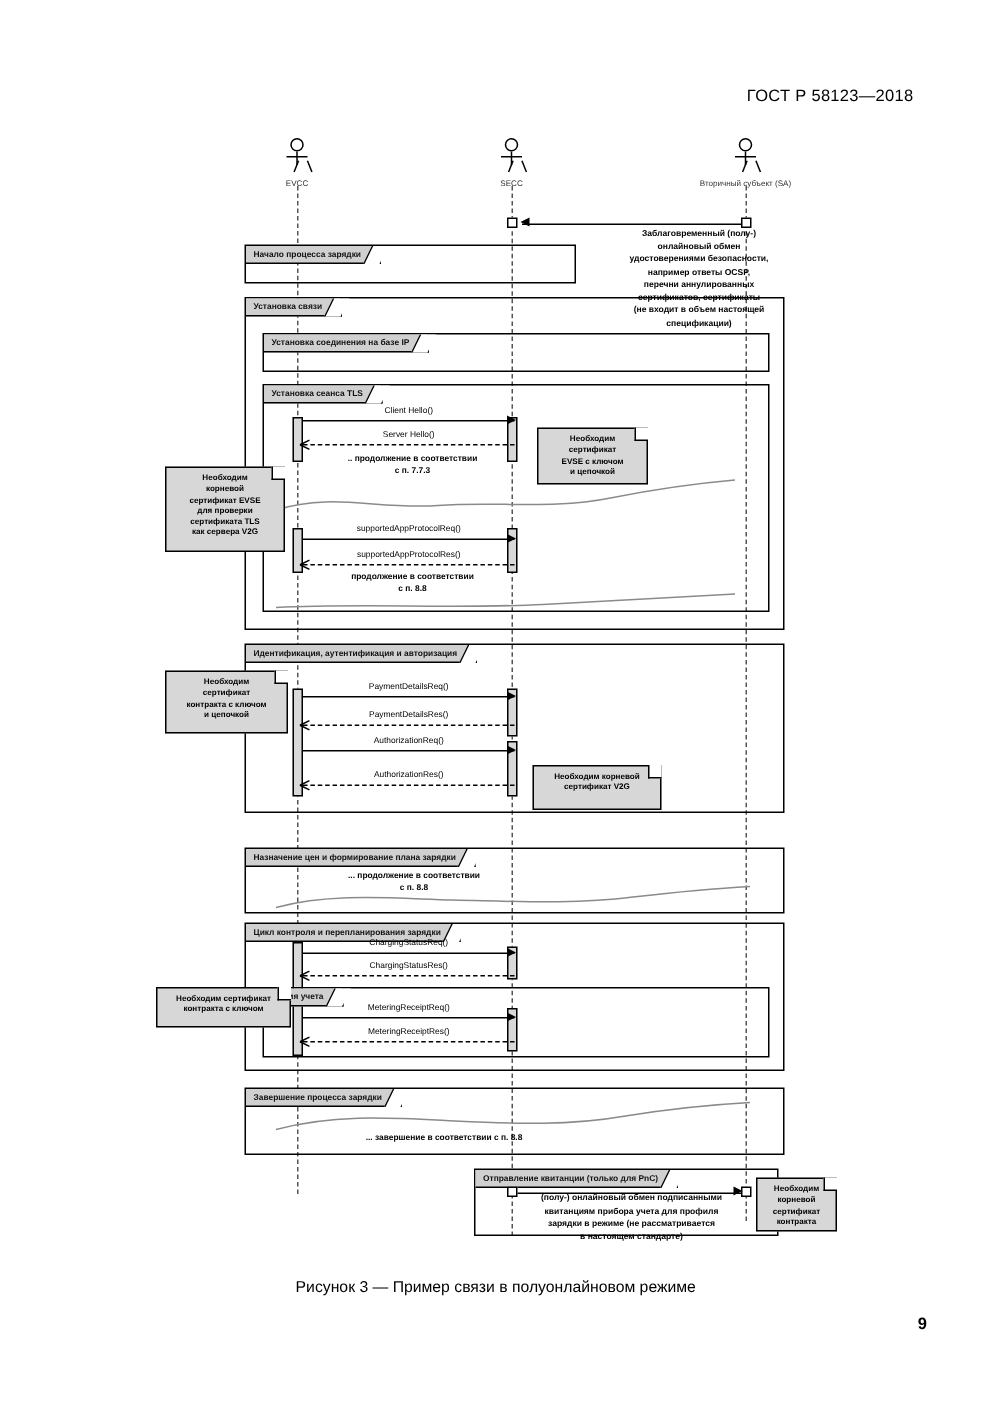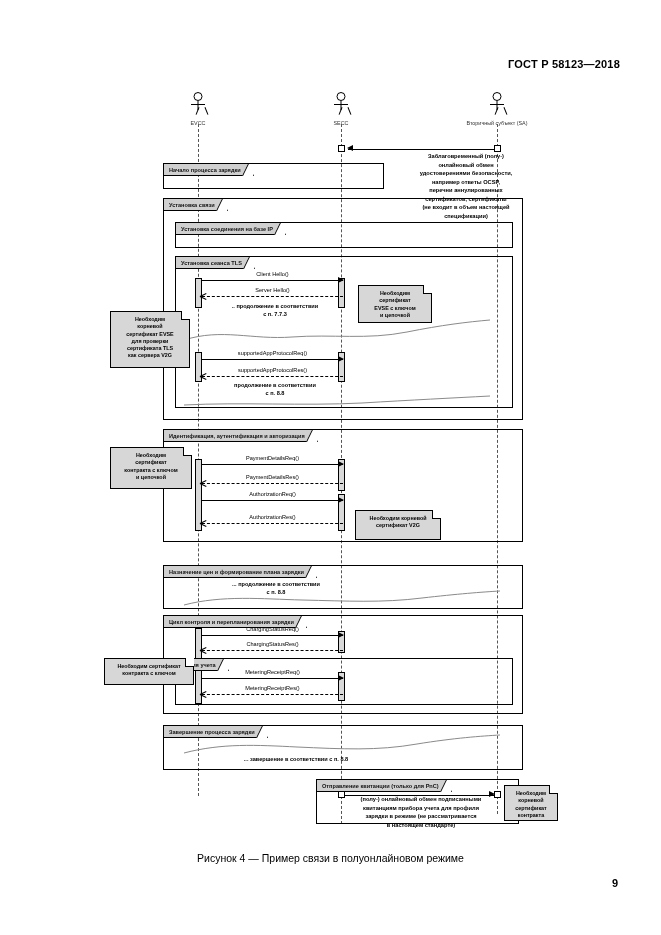--- a/index.html
+++ b/index.html
@@ -8,22 +8,22 @@
     background:#ffffff;
     font-family:"Liberation Sans", sans-serif;
     color:#000;
     position:relative;
     overflow:hidden;
   }
   .page{position:absolute;inset:0;}
 
   
   .std-header{
-    position:absolute; right:41px; top:58px;
-    font-size:11px; font-weight:bold; letter-spacing:.2px;
+    position:absolute; right:52px; top:58px;
+    font-size:11px; font-weight:normal; letter-spacing:.2px;
   }
   .fig-caption{
     position:absolute; left:0; right:0; top:852px;
     text-align:center; font-size:10.5px;
   }
   .page-number{
     position:absolute; right:43px; top:877px;
     font-size:11px; font-weight:bold;
   }
 
@@ -361,16 +361,16 @@
 
     <div class="freetext" style="left:336px;top:795px;width:170px;">(полу-) онлайновый обмен подписанными<br>квитанциям прибора учета для профиля<br>зарядки в режиме (не рассматривается<br>в настоящем стандарте)</div>
 
     <div class="note" style="left:504px;top:785px;width:54px;height:36px;">
       <div class="fold"></div>
       <span>Необходим<br>корневой<br>сертификат<br>контракта</span>
     </div>
 
   </div>
 
-  <div class="fig-caption">Рисунок 4 — Пример связи в полуонлайновом режиме</div>
+  <div class="fig-caption">Рисунок 3 — Пример связи в полуонлайновом режиме</div>
   <div class="page-number">9</div>
 
 </div>
 
 </body></html>

